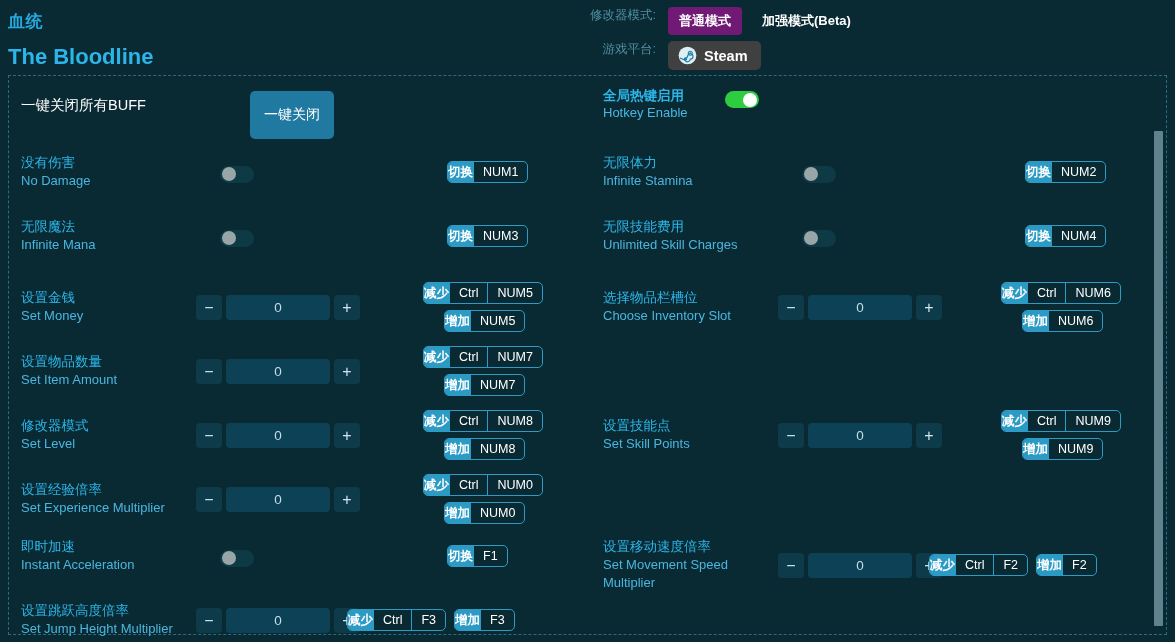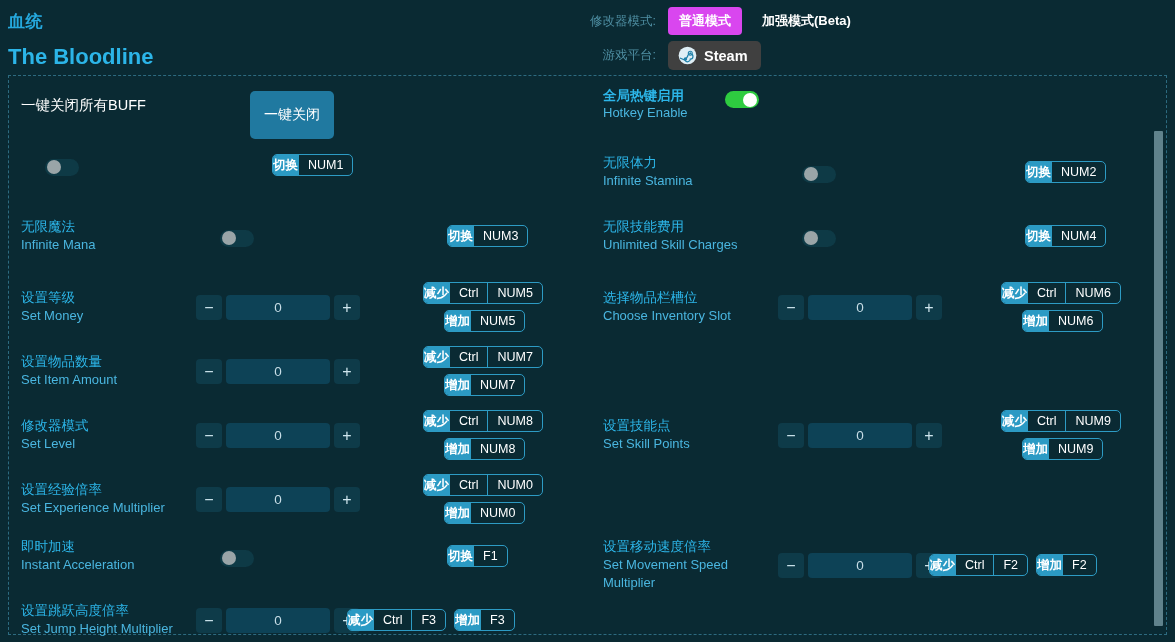--- a/index.html
+++ b/index.html
@@ -16,33 +16,33 @@
   .header { position: absolute; left: 0; top: 0; width: 1175px; height: 75px; }
   .title-cn {
     position: absolute; left: 8px; top: 10px;
     font-size: 17px; font-weight: bold; color: #25a8dd;
     letter-spacing: .5px;
   }
   .title-en {
     position: absolute; left: 8px; top: 44px;
     font-size: 22px; font-weight: bold; color: #2cb5e8;
   }
-  .hdr-row { position: absolute; display: flex; align-items: center; }
+  .hdr-row { position: absolute; display: flex; }
   .hdr-row.r1 { left: 586px; top: 7px; }
   .hdr-row.r2 { left: 586px; top: 41px; }
   .hdr-label {
     font-size: 12.5px; color: #4f8fa3; width: 70px; text-align: right;
     margin-right: 12px; white-space: nowrap;
   }
   .mode-btn {
     font-size: 13px; font-weight: bold; padding: 5px 11px;
     border-radius: 4px; color: #ffffff; background: transparent;
     white-space: nowrap; cursor: pointer; border: none;
   }
-  .mode-btn.active { background: #d946ef; }
+  .mode-btn.active { background: #701a75; }
   .mode-btn.inactive { margin-left: 9px; }
   .platform-btn {
     display: flex; align-items: center; gap: 7px;
     background: #404040; border-radius: 5px;
     padding: 5px 13px 5px 10px; cursor: pointer;
   }
   .platform-btn .plabel {
     font-size: 14.5px; font-weight: bold; color: #fff;
   }
   .steam-ico { width: 19px; height: 19px; display:block; }
@@ -168,20 +168,24 @@
         <div class="hk-en">Hotkey Enable</div>
       </div>
       <div class="switch on">
           <span class="knob"></span>
         </div>
     </div>
   </div>
 
   <div id="rows-layer">
       <div class="row" style="left: 12px; top: 78px;">
+        <div class="labels">
+          <div class="l-cn">没有伤害</div>
+          <div class="l-en">No Damage</div>
+        </div>
         <div class="ctrl toggle-ctrl">
           <div class="switch off">
             <span class="knob"></span>
           </div>
         </div>
         <div class="keys" style="width: 0px; margin-left: 100px; align-items: flex-start;">
           <div class="kb">
             <span class="tag">切换</span>
             <span class="seg">NUM1</span>
           </div>
@@ -199,21 +203,21 @@
         </div>
         <div class="keys" style="width: 0px; margin-left: 100px; align-items: flex-start;">
           <div class="kb">
             <span class="tag">切换</span>
             <span class="seg">NUM3</span>
           </div>
         </div>
       </div>
       <div class="row" style="left: 12px; top: 206px;">
         <div class="labels">
-          <div class="l-cn">设置等级</div>
+          <div class="l-cn">设置金钱</div>
           <div class="l-en">Set Money</div>
         </div>
         <div class="ctrl">
           <div class="stepper">
             <button class="sbtn">−</button>
             <div class="sval">0</div>
             <button class="sbtn">+</button>
           </div>
         </div>
         <div class="keys" style="width: 0px; margin-left: 76px; align-items: flex-start;">

